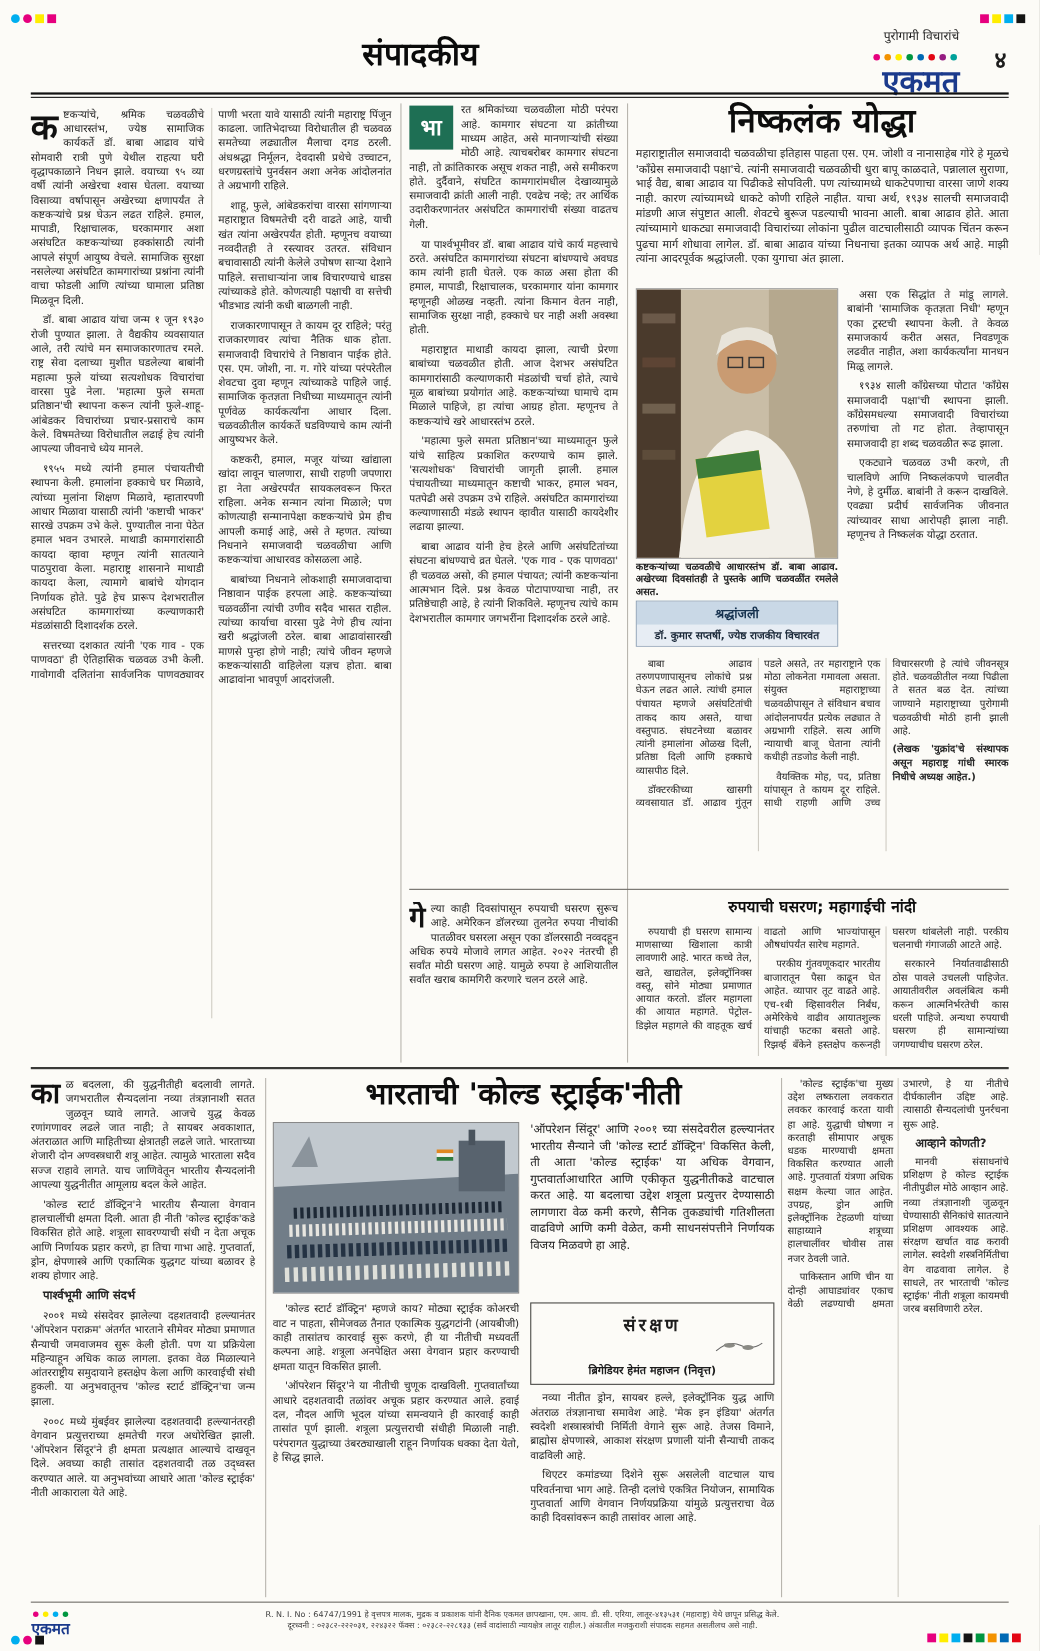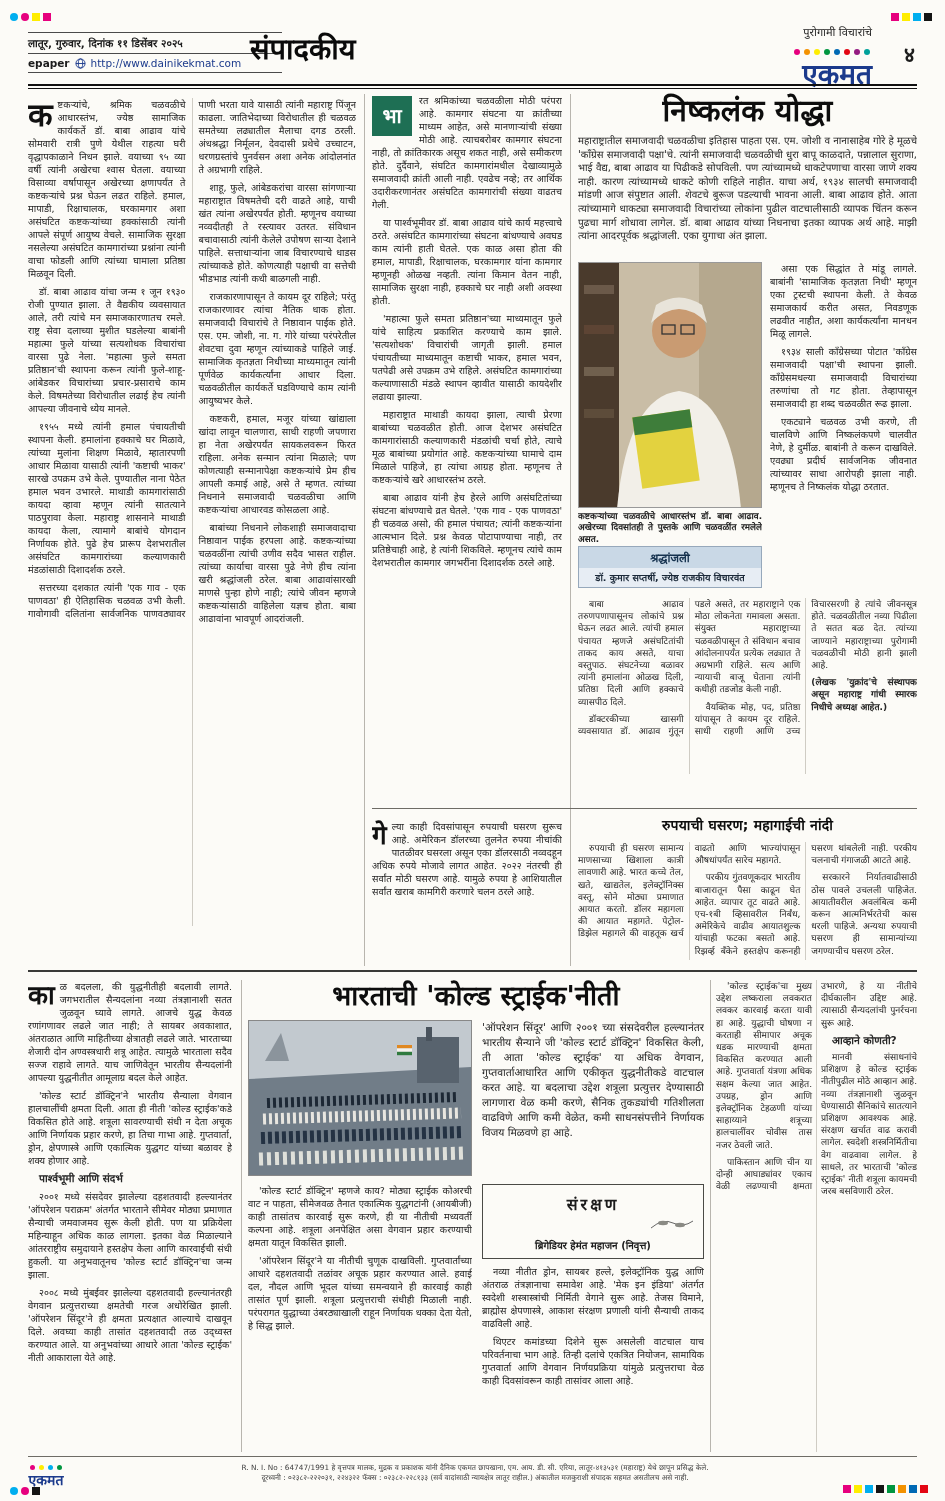--- a/index.html
+++ b/index.html
@@ -41,36 +41,22 @@
 
 <div class="page">
 
   <div class="abs" style="left:10px;top:6px">
     <span class="mark round" style="background:#00aeef"></span><span class="mark round" style="background:#e6007e"></span><span class="mark" style="background:#ffed00"></span><span class="mark" style="background:#e6007e"></span>
   </div>
   <div class="abs" style="right:10px;top:6px">
     <span class="mark" style="background:#e6007e"></span><span class="mark" style="background:#ffed00"></span><span class="mark" style="background:#00aeef"></span><span class="mark" style="background:#141414"></span>
   </div>
 
-  <div class="abs" style="left:28px;top:32px;width:254px">
-    <div style="border-top:1px solid #4a4a4a;border-bottom:1px solid #4a4a4a;padding:3px 0;font-size:10.5px;font-weight:bold">लातूर, गुरुवार, दिनांक ११ डिसेंबर २०२५</div>
-    <div style="border-bottom:1px solid #4a4a4a;padding:3px 0;font-size:10.5px;display:flex;align-items:center;gap:5px">
-      <span style="font-weight:bold">epaper</span>
-      <span style="display:inline-flex">
-        <svg width="11" height="11" viewBox="0 0 12 12">
-            <circle cx="6" cy="6" r="5" fill="none" stroke="#1b3a8c" stroke-width="1"></circle>
-            <ellipse cx="6" cy="6" rx="2.4" ry="5" fill="none" stroke="#1b3a8c" stroke-width="1"></ellipse>
-            <line x1="1" y1="6" x2="11" y2="6" stroke="#1b3a8c" stroke-width="1"></line>
-          </svg>
-      </span>
-      <span style="color:#1b3a8c">http://www.dainikekmat.com</span>
-    </div>
-  </div>
-
-  <div class="abs" style="left:250px;top:28px;width:185px;text-align:left">
+
+  <div class="abs" style="left:250px;top:28px;width:185px;text-align:right">
     <div style="font-size:29px;font-weight:bold;color:#0a0a0a">संपादकीय</div>
   </div>
 
   <div class="abs" style="left:652px;top:24px;width:220px;text-align:right">
     <div style="font-size:11px;color:#222">पुरोगामी विचारांचे</div>
     <div style="margin:1px 0">
       <span class="dot" style="background:#e6007e"></span><span class="dot" style="background:#f39200"></span><span class="dot" style="background:#ffed00"></span><span class="dot" style="background:#009640"></span><span class="dot" style="background:#0069b4"></span><span class="dot" style="background:#e30613"></span><span class="dot" style="background:#951b81"></span><span class="dot" style="background:#00a19a"></span>
     </div>
     <div class="brandname" style="font-size:28px;line-height:30px">एकमत</div>
   </div>
@@ -96,22 +82,22 @@
       <p>शाहू, फुले, आंबेडकरांचा वारसा सांगणाऱ्या महाराष्ट्रात विषमतेची दरी वाढते आहे, याची खंत त्यांना अखेरपर्यंत होती. म्हणूनच वयाच्या नव्वदीतही ते रस्त्यावर उतरत. संविधान बचावासाठी त्यांनी केलेले उपोषण साऱ्या देशाने पाहिले. सत्ताधाऱ्यांना जाब विचारण्याचे धाडस त्यांच्याकडे होते. कोणत्याही पक्षाची वा सत्तेची भीडभाड त्यांनी कधी बाळगली नाही.</p>
       <p>राजकारणापासून ते कायम दूर राहिले; परंतु राजकारणावर त्यांचा नैतिक धाक होता. समाजवादी विचारांचे ते निष्ठावान पाईक होते. एस. एम. जोशी, ना. ग. गोरे यांच्या परंपरेतील शेवटचा दुवा म्हणून त्यांच्याकडे पाहिले जाई. सामाजिक कृतज्ञता निधीच्या माध्यमातून त्यांनी पूर्णवेळ कार्यकर्त्यांना आधार दिला. चळवळीतील कार्यकर्ते घडविण्याचे काम त्यांनी आयुष्यभर केले.</p>
       <p>कष्टकरी, हमाल, मजूर यांच्या खांद्याला खांदा लावून चालणारा, साधी राहणी जपणारा हा नेता अखेरपर्यंत सायकलवरून फिरत राहिला. अनेक सन्मान त्यांना मिळाले; पण कोणत्याही सन्मानापेक्षा कष्टकऱ्यांचे प्रेम हीच आपली कमाई आहे, असे ते म्हणत. त्यांच्या निधनाने समाजवादी चळवळीचा आणि कष्टकऱ्यांचा आधारवड कोसळला आहे.</p>
       <p>बाबांच्या निधनाने लोकशाही समाजवादाचा निष्ठावान पाईक हरपला आहे. कष्टकऱ्यांच्या चळवळींना त्यांची उणीव सदैव भासत राहील. त्यांच्या कार्याचा वारसा पुढे नेणे हीच त्यांना खरी श्रद्धांजली ठरेल. बाबा आढावांसारखी माणसे पुन्हा होणे नाही; त्यांचे जीवन म्हणजे कष्टकऱ्यांसाठी वाहिलेला यज्ञच होता. बाबा आढावांना भावपूर्ण आदरांजली.</p>
     </div>
   </div>
 
   <div class="abs bodytext clip" style="left:372px;top:94px;width:190px;height:710px">
     <p class="noindent"><span class="dc-box">भा</span><span>रत श्रमिकांच्या चळवळीला मोठी परंपरा आहे. कामगार संघटना या क्रांतीच्या माध्यम आहेत, असे मानणाऱ्यांची संख्या मोठी आहे. त्याचबरोबर कामगार संघटना नाही, तो क्रांतिकारक असूच शकत नाही, असे समीकरण होते. दुर्दैवाने, संघटित कामगारांमधील देखाव्यामुळे समाजवादी क्रांती आली नाही. एवढेच नव्हे; तर आर्थिक उदारीकरणानंतर असंघटित कामगारांची संख्या वाढतच गेली.</span></p>
     <p>या पार्श्वभूमीवर डॉ. बाबा आढाव यांचे कार्य महत्त्वाचे ठरते. असंघटित कामगारांच्या संघटना बांधण्याचे अवघड काम त्यांनी हाती घेतले. एक काळ असा होता की हमाल, मापाडी, रिक्षाचालक, घरकामगार यांना कामगार म्हणूनही ओळख नव्हती. त्यांना किमान वेतन नाही, सामाजिक सुरक्षा नाही, हक्काचे घर नाही अशी अवस्था होती.</p>
+    <p>महाराष्ट्रात माथाडी कायदा झाला, त्याची प्रेरणा बाबांच्या चळवळीत होती. आज देशभर असंघटित कामगारांसाठी कल्याणकारी मंडळांची चर्चा होते, त्याचे मूळ बाबांच्या प्रयोगांत आहे. कष्टकऱ्यांच्या घामाचे दाम मिळाले पाहिजे, हा त्यांचा आग्रह होता. म्हणूनच ते कष्टकऱ्यांचे खरे आधारस्तंभ ठरले.</p>
     <p>'महात्मा फुले समता प्रतिष्ठान'च्या माध्यमातून फुले यांचे साहित्य प्रकाशित करण्याचे काम झाले. 'सत्यशोधक' विचारांची जागृती झाली. हमाल पंचायतीच्या माध्यमातून कष्टाची भाकर, हमाल भवन, पतपेढी असे उपक्रम उभे राहिले. असंघटित कामगारांच्या कल्याणासाठी मंडळे स्थापन व्हावीत यासाठी कायदेशीर लढाया झाल्या.</p>
-    <p>महाराष्ट्रात माथाडी कायदा झाला, त्याची प्रेरणा बाबांच्या चळवळीत होती. आज देशभर असंघटित कामगारांसाठी कल्याणकारी मंडळांची चर्चा होते, त्याचे मूळ बाबांच्या प्रयोगांत आहे. कष्टकऱ्यांच्या घामाचे दाम मिळाले पाहिजे, हा त्यांचा आग्रह होता. म्हणूनच ते कष्टकऱ्यांचे खरे आधारस्तंभ ठरले.</p>
     <p>बाबा आढाव यांनी हेच हेरले आणि असंघटितांच्या संघटना बांधण्याचे व्रत घेतले. 'एक गाव - एक पाणवठा' ही चळवळ असो, की हमाल पंचायत; त्यांनी कष्टकऱ्यांना आत्मभान दिले. प्रश्न केवळ पोटापाण्याचा नाही, तर प्रतिष्ठेचाही आहे, हे त्यांनी शिकविले. म्हणूनच त्यांचे काम देशभरातील कामगार जगभरींना दिशादर्शक ठरले आहे.</p>
   </div>
 
   <div class="abs" style="left:578px;top:92px;width:339px">
     <div class="art-h1" style="font-size:30px;line-height:38px">निष्कलंक योद्धा</div>
     <div class="bodytext clip" style="height:124px;font-size:10px;line-height:13.6px;margin-top:4px">
       <p class="noindent">महाराष्ट्रातील समाजवादी चळवळीचा इतिहास पाहता एस. एम. जोशी व नानासाहेब गोरे हे मूळचे 'काँग्रेस समाजवादी पक्षा'चे. त्यांनी समाजवादी चळवळीची धुरा बापू काळदाते, पन्नालाल सुराणा, भाई वैद्य, बाबा आढाव या पिढीकडे सोपविली. पण त्यांच्यामध्ये धाकटेपणाचा वारसा जाणे शक्य नाही. कारण त्यांच्यामध्ये धाकटे कोणी राहिले नाहीत. याचा अर्थ, १९३४ सालची समाजवादी मांडणी आज संपुष्टात आली. शेवटचे बुरूज पडल्याची भावना आली. बाबा आढाव होते. आता त्यांच्यामागे धाकट्या समाजवादी विचारांच्या लोकांना पुढील वाटचालीसाठी व्यापक चिंतन करून पुढचा मार्ग शोधावा लागेल. डॉ. बाबा आढाव यांच्या निधनाचा इतका व्यापक अर्थ आहे. माझी त्यांना आदरपूर्वक श्रद्धांजली. एका युगाचा अंत झाला.</p>
     </div>
     <div style="display:flex;gap:8px;margin-top:4px">
       <div style="width:184px">

